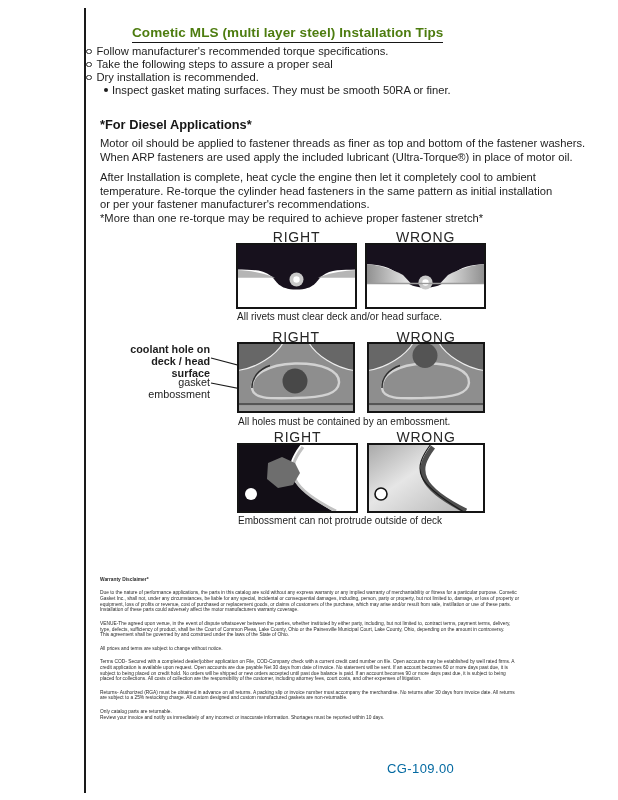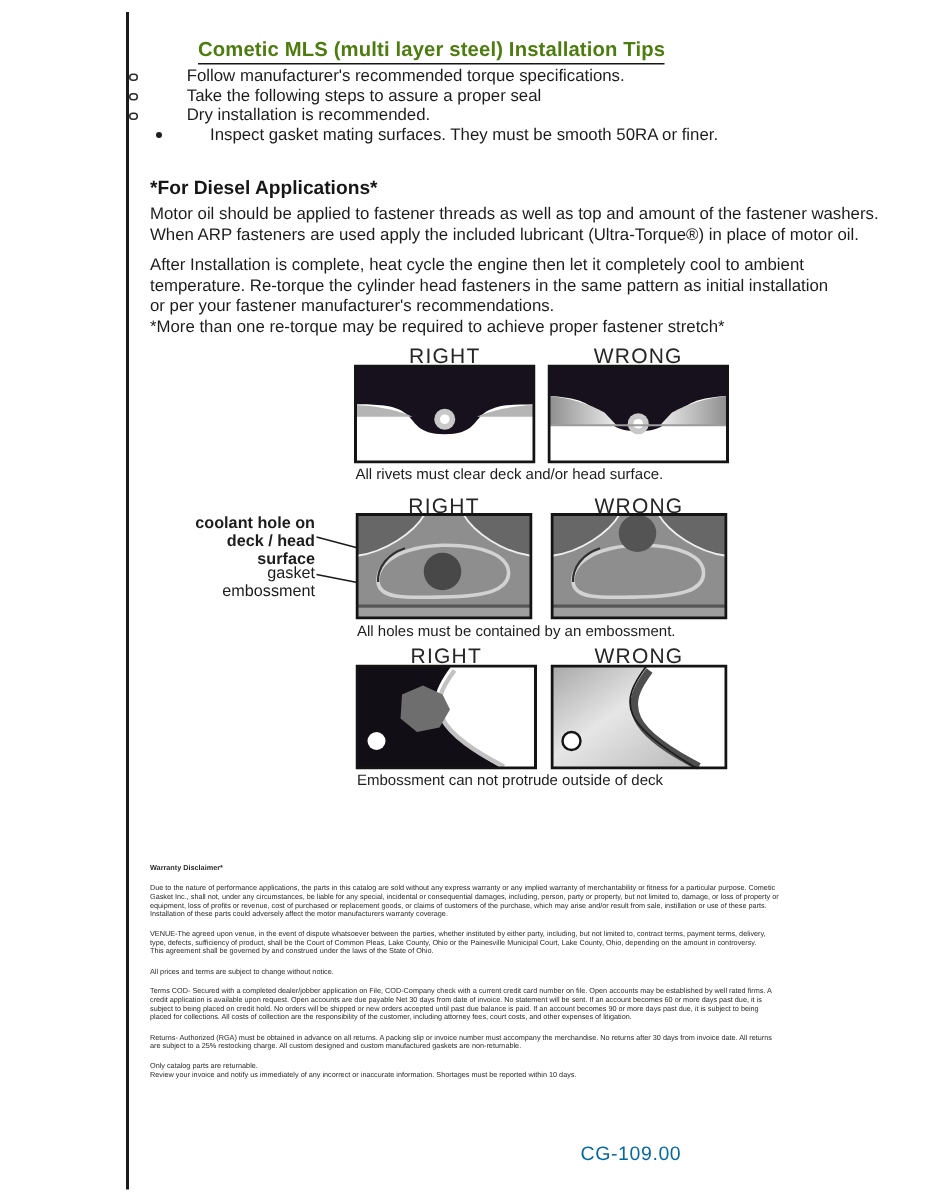--- a/index.html
+++ b/index.html
@@ -15,21 +15,21 @@
   
   .doc-title{
     left:100px;top:25px;
     font-size:13.5px;font-weight:bold;color:#4d7c0f;
     border-bottom:1.6px solid #161616;
     padding-bottom:2px;letter-spacing:.1px;margin-left:32px;
   }
   
   .bullets{left:86px;top:45px;}
   .sub-bullets{left:104px;top:84px;}
-  .bullet-row{display:flex;align-items:flex-start;font-size:11.2px;line-height:13px;color:#1d1d1d;white-space:nowrap;gap:28px;}
+  .bullet-row{display:flex;align-items:flex-start;font-size:11.2px;line-height:13px;color:#1d1d1d;white-space:nowrap;}
   .dot-o{flex:0 0 auto;width:3.5px;height:3.5px;border:1px solid #2a2a2a;border-radius:50%;margin:3.5px 5px 0 0;}
   .dot-f{flex:0 0 auto;width:4px;height:4px;background:#1d1d1d;border-radius:50%;margin:4px 4px 0 0;}
   
   .diesel-heading{left:100px;top:117px;font-size:12.8px;font-weight:bold;color:#161616;}
   .body-block{left:100px;font-size:11.2px;line-height:13.6px;color:#1d1d1d;white-space:nowrap;}
   
   .fig-heading{font-size:14px;letter-spacing:.8px;color:#262626;text-align:center;width:121px;}
   .fig-caption{font-size:10px;color:#1d1d1d;line-height:12.8px;white-space:nowrap;}
   .fig-box{line-height:0;}
   .callout{font-size:10.8px;line-height:11.8px;color:#1d1d1d;text-align:right;width:94px;}
@@ -72,21 +72,21 @@
   </div>
   <div class="abs sub-bullets">
     <div class="bullet-row">
       <span class="dot-f"></span>
       <span>Inspect gasket mating surfaces.  They must be smooth 50RA or finer.</span>
     </div>
   </div>
 
   <div class="abs diesel-heading">*For Diesel Applications*</div>
   <div class="abs body-block" style="top:137px;">
-    <div>Motor oil should be applied to fastener threads as well as top and amount of the fastener washers.</div>
+    <div>Motor oil should be applied to fastener threads as finer as top and bottom of the fastener washers.</div>
     <div>When ARP fasteners are used apply the included lubricant (Ultra-Torque®) in place of motor oil.</div>
   </div>
   <div class="abs body-block" style="top:171px;">
     <div>After Installation is complete, heat cycle the engine then let it completely cool to ambient</div>
     <div>temperature. Re-torque the cylinder head fasteners in the same pattern as initial installation</div>
     <div>or per your fastener manufacturer's recommendations.</div>
   </div>
   <div class="abs body-block" style="top:212px;">*More than one re-torque may be required to achieve proper fastener stretch*</div>
 
   <div class="abs fig-heading" style="left:236px;top:229px;">RIGHT</div>

